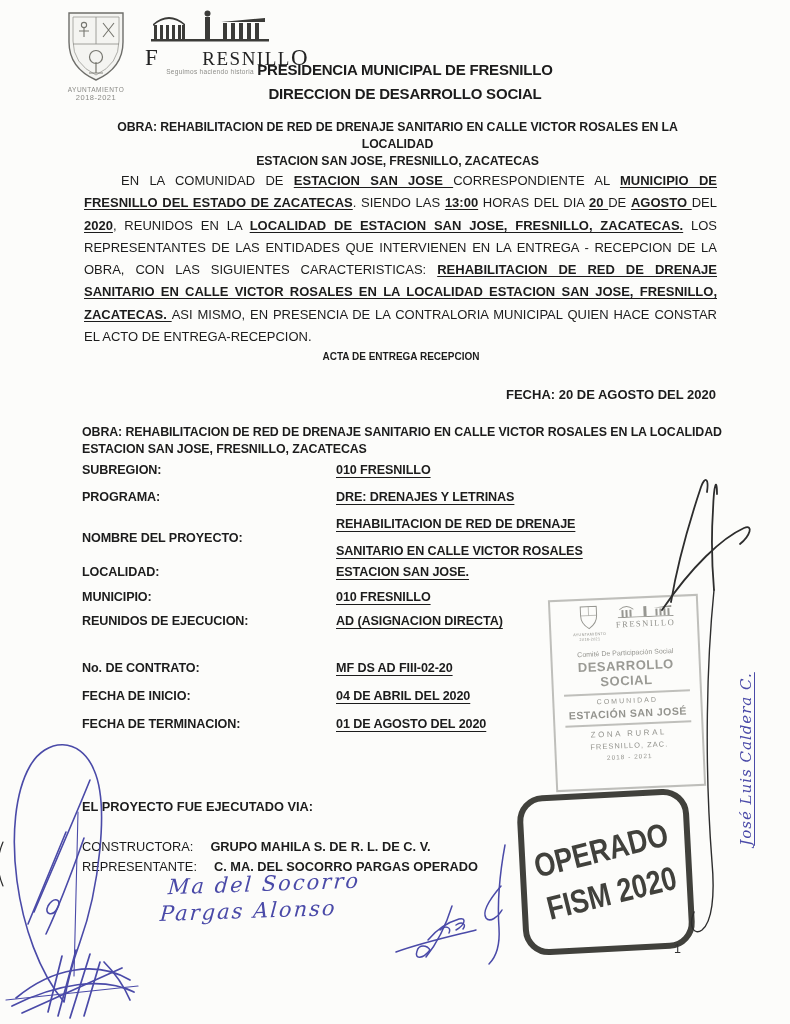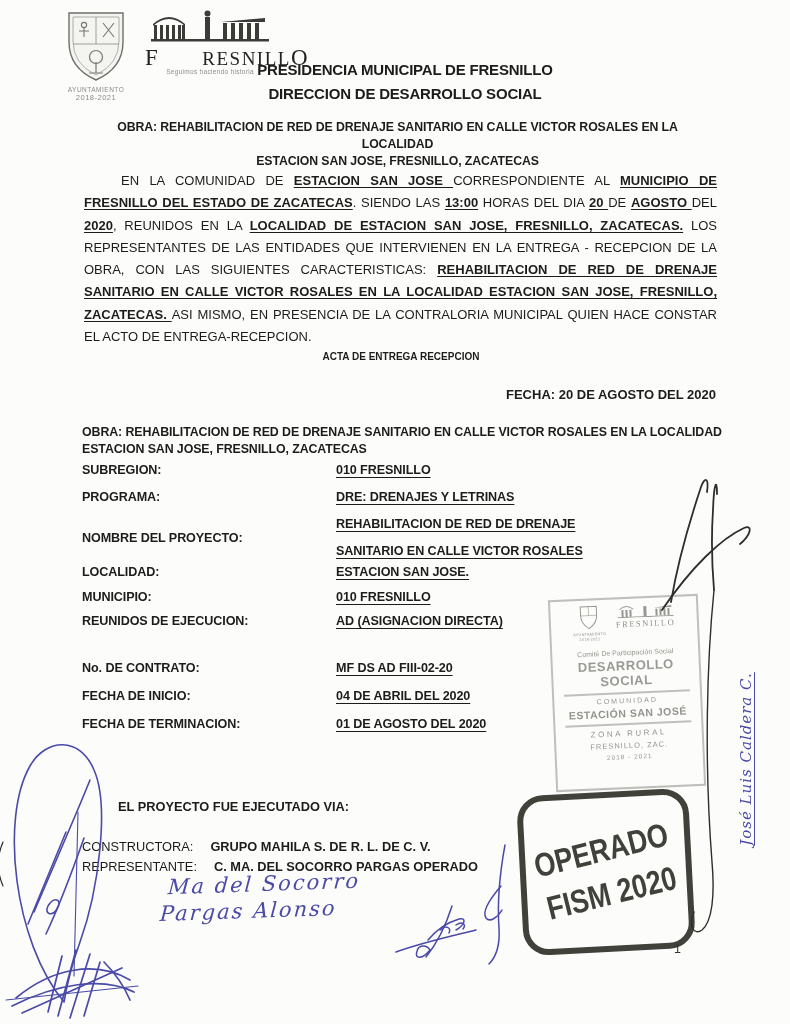--- a/index.html
+++ b/index.html
@@ -29,21 +29,21 @@
   .fecha{position:absolute; right:74px; top:387px; font-weight:bold; font-size:13px;}
   .obra-detail{position:absolute; left:82px; top:424px; width:648px;
     font-weight:bold; font-size:12.4px; line-height:17px; letter-spacing:-0.1px;}
   
   .row{position:absolute; left:82px; width:660px; height:18px;
     font-size:12.6px; font-weight:bold; letter-spacing:-0.1px;}
   .row .lbl{position:absolute; left:0; top:0; white-space:nowrap;}
   .row .val{position:absolute; left:254px; top:0; white-space:nowrap;
     text-decoration:underline; text-underline-offset:3px;}
   
-  .exec-heading{position:absolute; left:82px; top:799px; font-weight:bold; font-size:12.8px;margin-left:36px;}
+  .exec-heading{position:absolute; left:82px; top:799px; font-weight:bold; font-size:12.8px;}
   .exec-line{position:absolute; left:82px; font-size:12.8px; white-space:nowrap;}
   .exec-line b{margin-left:17px;}
   
   .hand{font-family:"DejaVu Serif", serif; font-style:italic; color:#4a4aa8;}
   .hw-socorro1{position:absolute; left:168px; top:872px; font-size:21px; letter-spacing:2px;
     transform:rotate(-2deg) skewX(-6deg);}
   .hw-socorro2{position:absolute; left:160px; top:899px; font-size:21px; letter-spacing:2px;
     transform:rotate(-2deg) skewX(-6deg);}
   .hw-right-name{position:absolute; left:603px; top:748px; width:290px; height:22px;
     text-align:center; font-size:15px; letter-spacing:1px;

